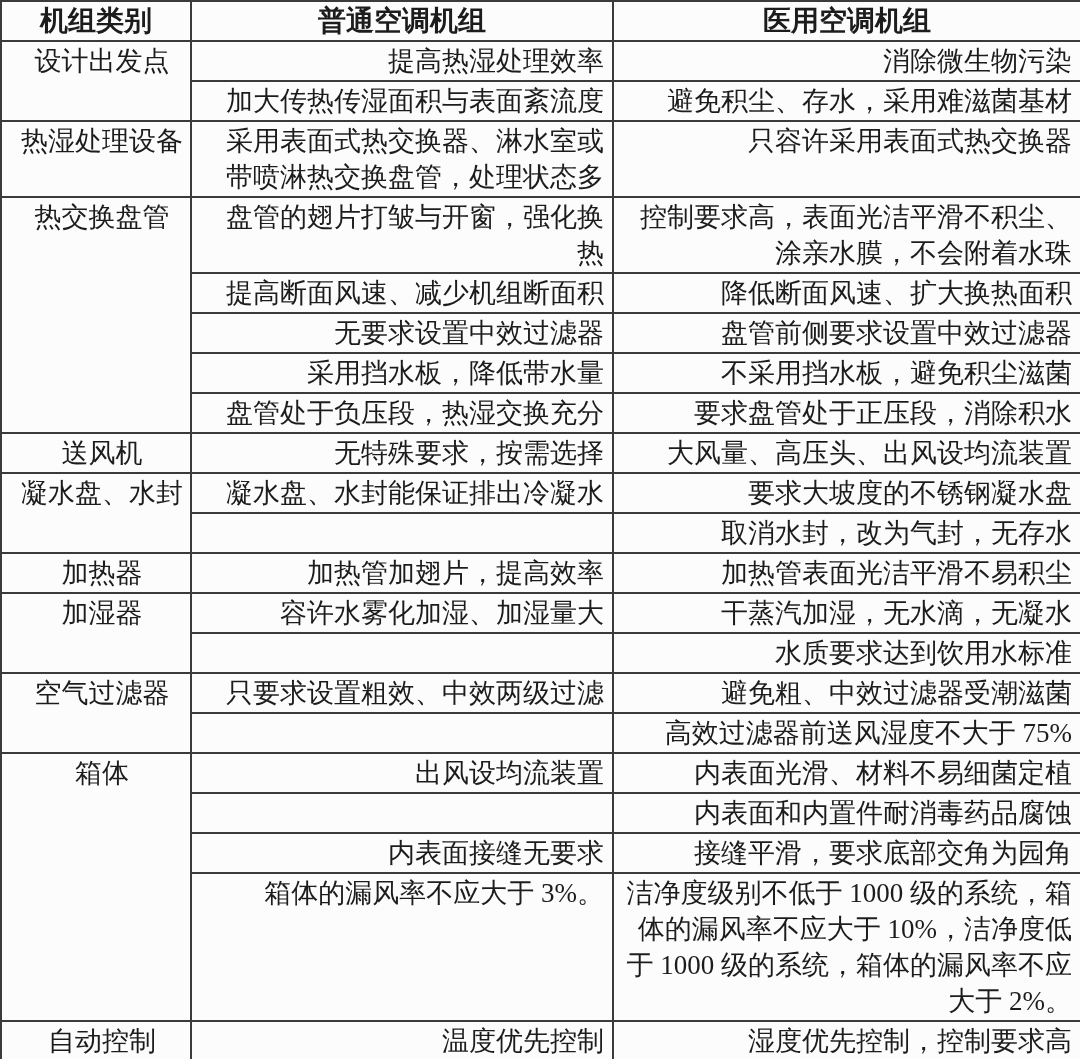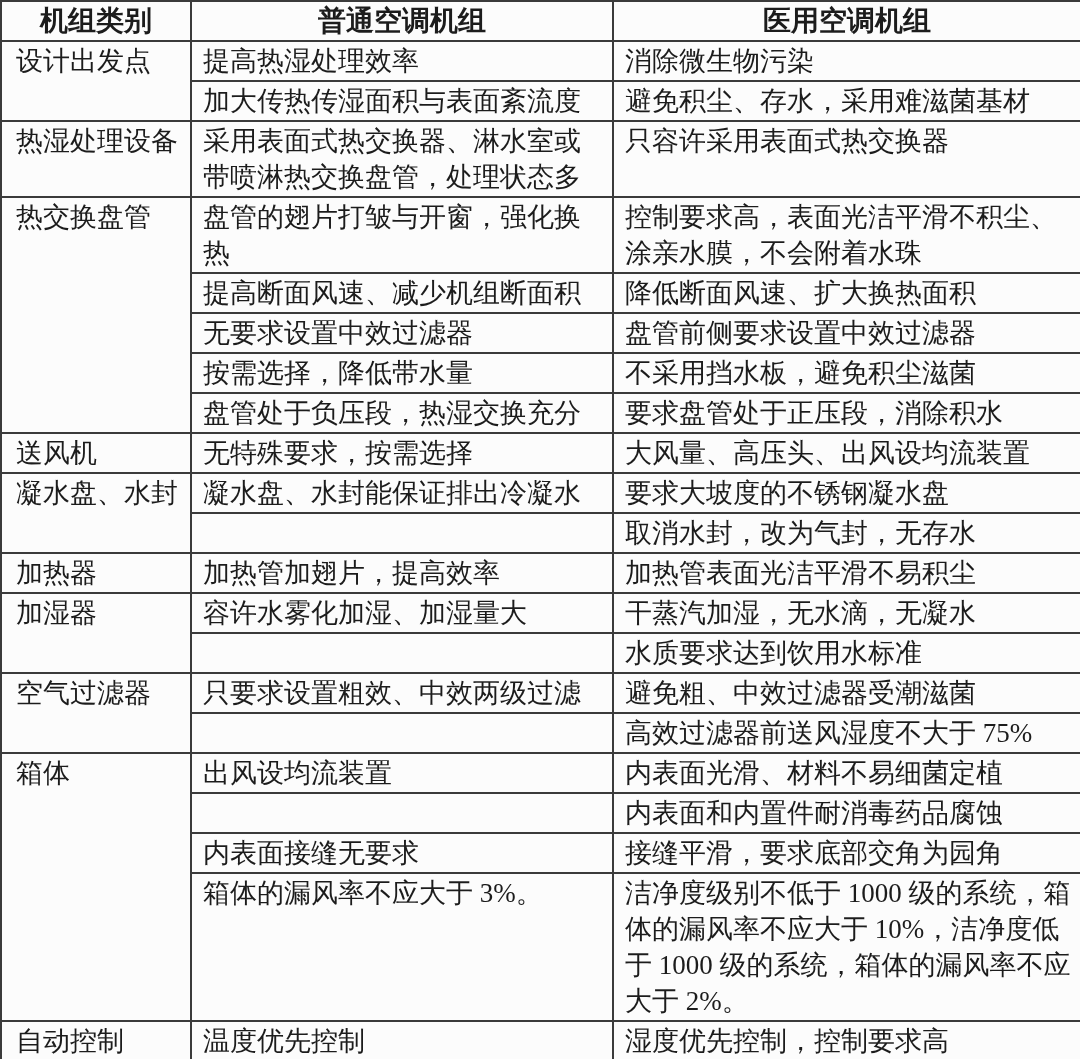--- a/index.html
+++ b/index.html
@@ -31,25 +31,26 @@
   }
   th {
     text-align: center;
     font-weight: bold;
     font-size: 28px;
     height: 36px;
     margin-left: 20px;
   }
   td { height: 36px; }
   td.cat {
+    text-align: center;
     padding-left: 14px;
     padding-right: 2px;
   }
   td.content {
-    text-align: left;
+    text-align: right;
     padding-left: 11px;
     padding-right: 8px;
   }
 </style>
 </head>
 <body>
 
 <table class="compare">
   <colgroup>
     <col class="c-cat">
@@ -88,21 +89,21 @@
     </tr>
     <tr>
       <td class="content">提高断面风速、减少机组断面积</td>
       <td class="content">降低断面风速、扩大换热面积</td>
     </tr>
     <tr>
       <td class="content">无要求设置中效过滤器</td>
       <td class="content">盘管前侧要求设置中效过滤器</td>
     </tr>
     <tr>
-      <td class="content">按需选择，降低带水量</td>
+      <td class="content">采用挡水板，降低带水量</td>
       <td class="content">不采用挡水板，避免积尘滋菌</td>
     </tr>
     <tr>
       <td class="content">盘管处于负压段，热湿交换充分</td>
       <td class="content">要求盘管处于正压段，消除积水</td>
     </tr>
 
     <tr>
       <td class="cat">送风机</td>
       <td class="content">无特殊要求，按需选择</td>

